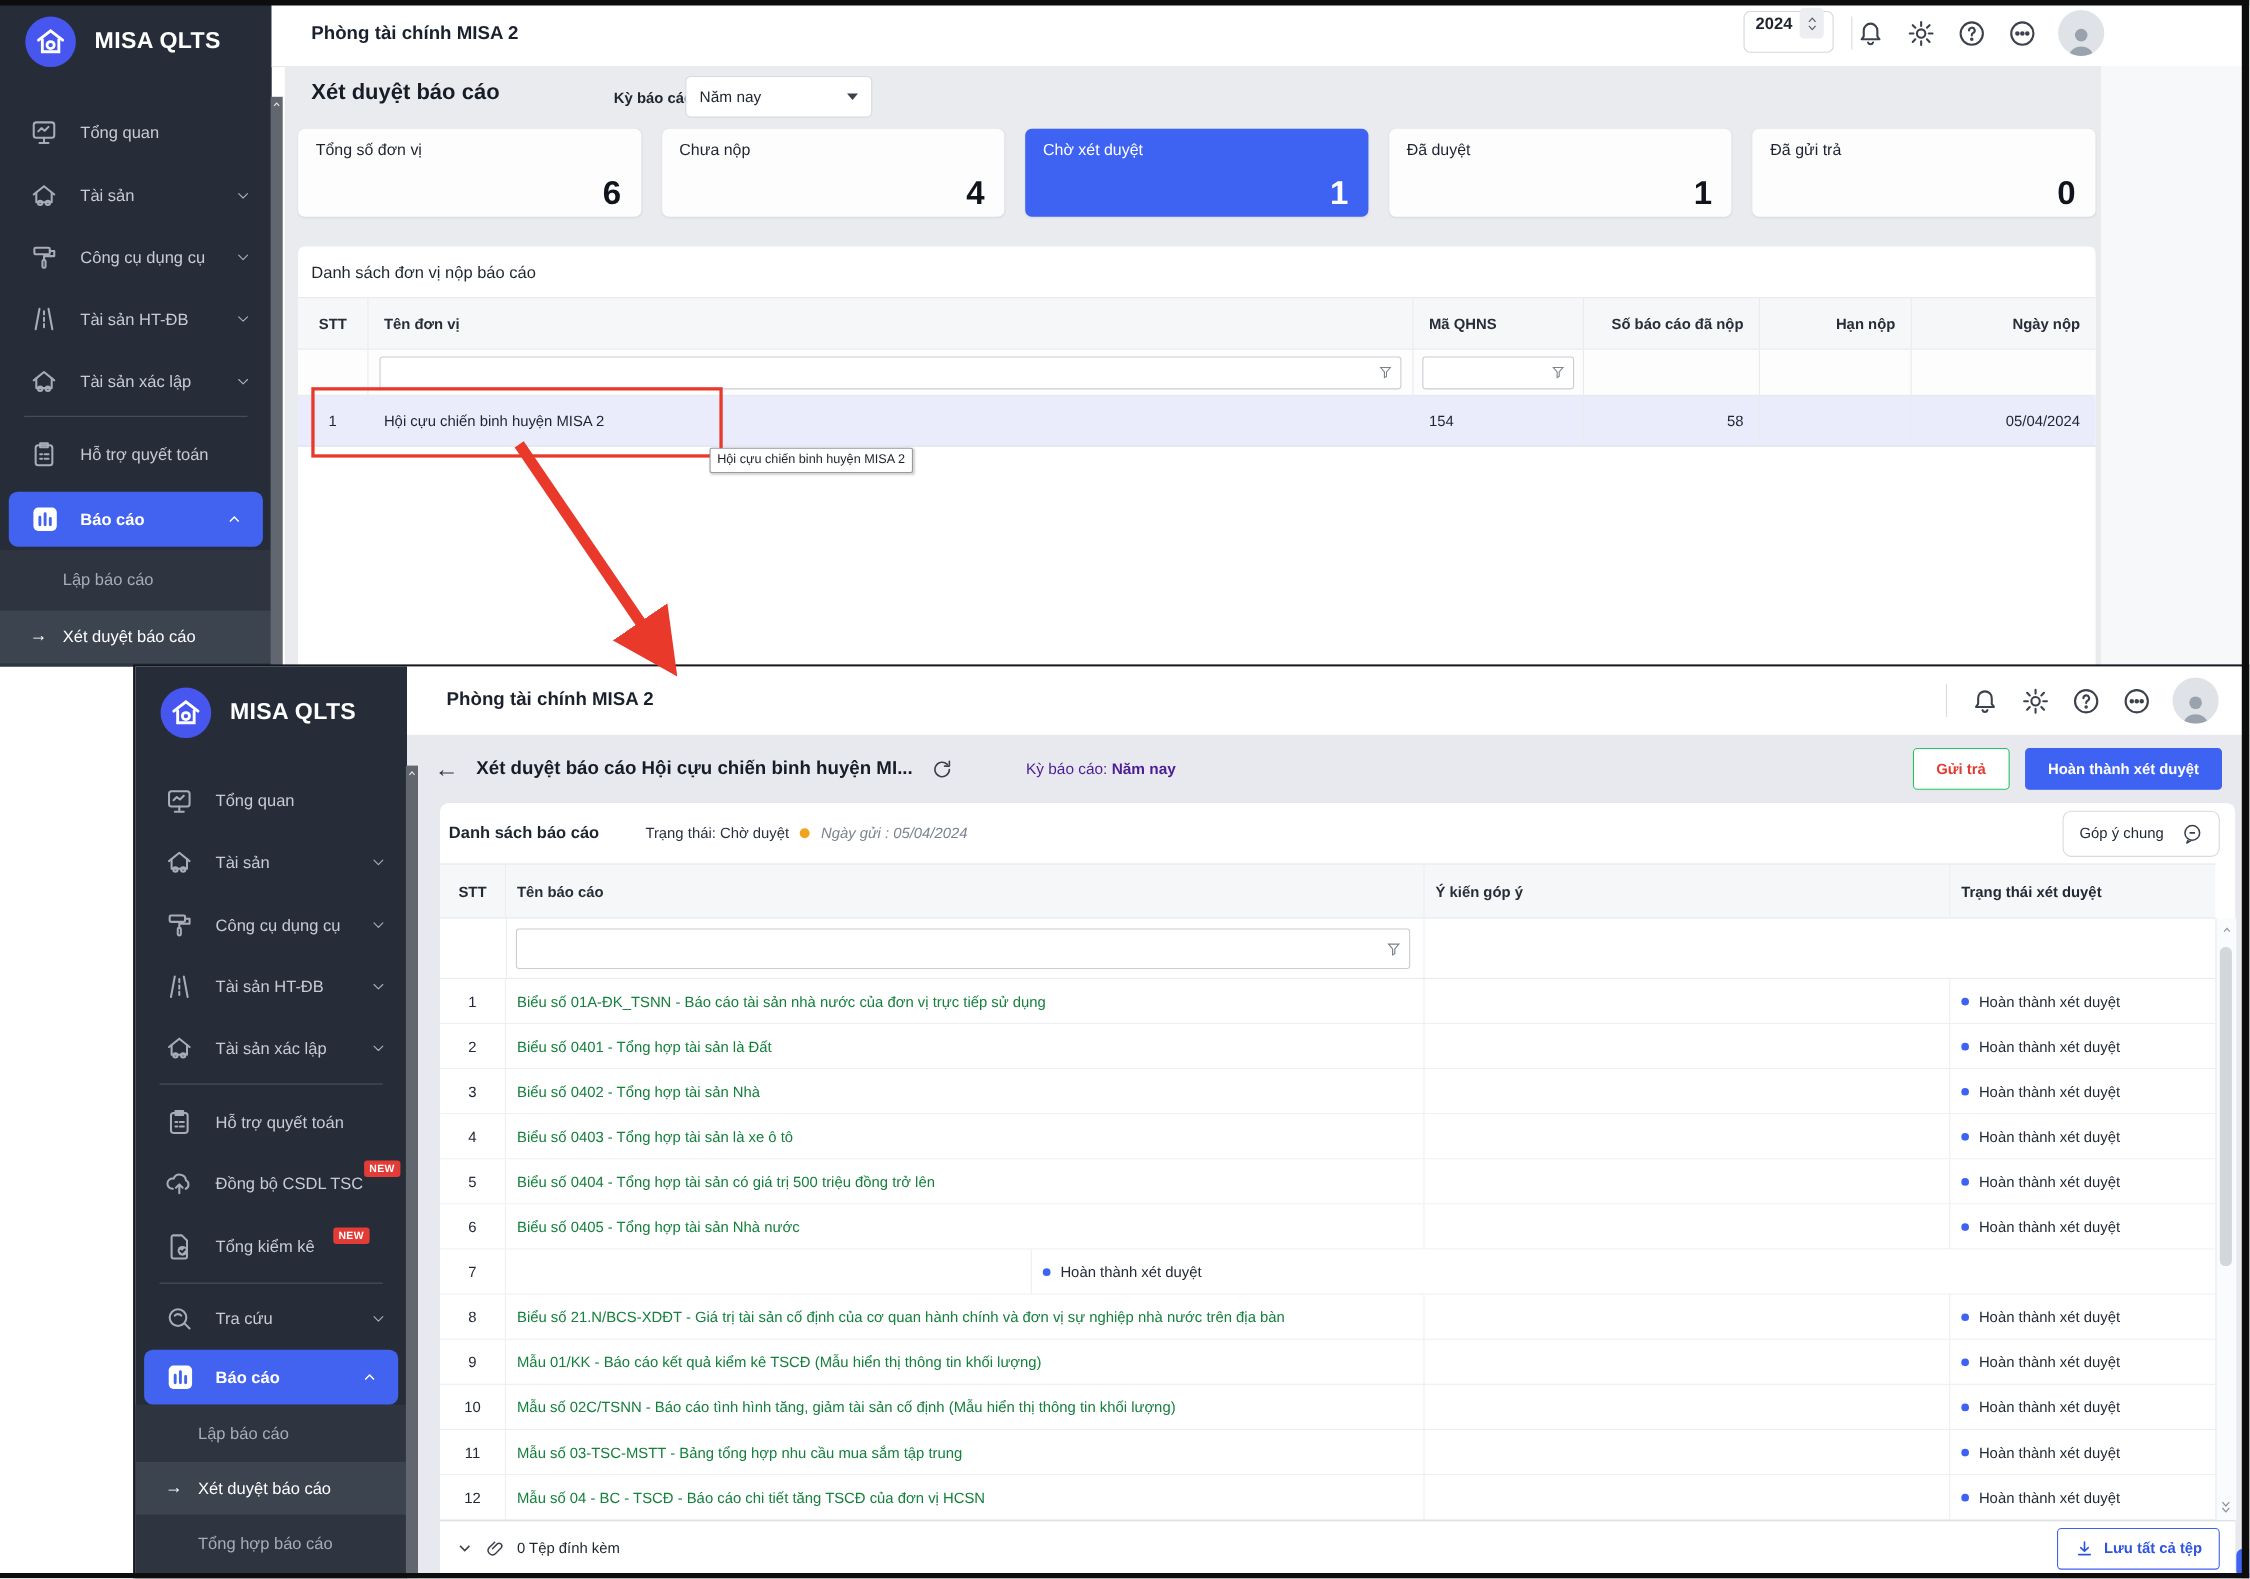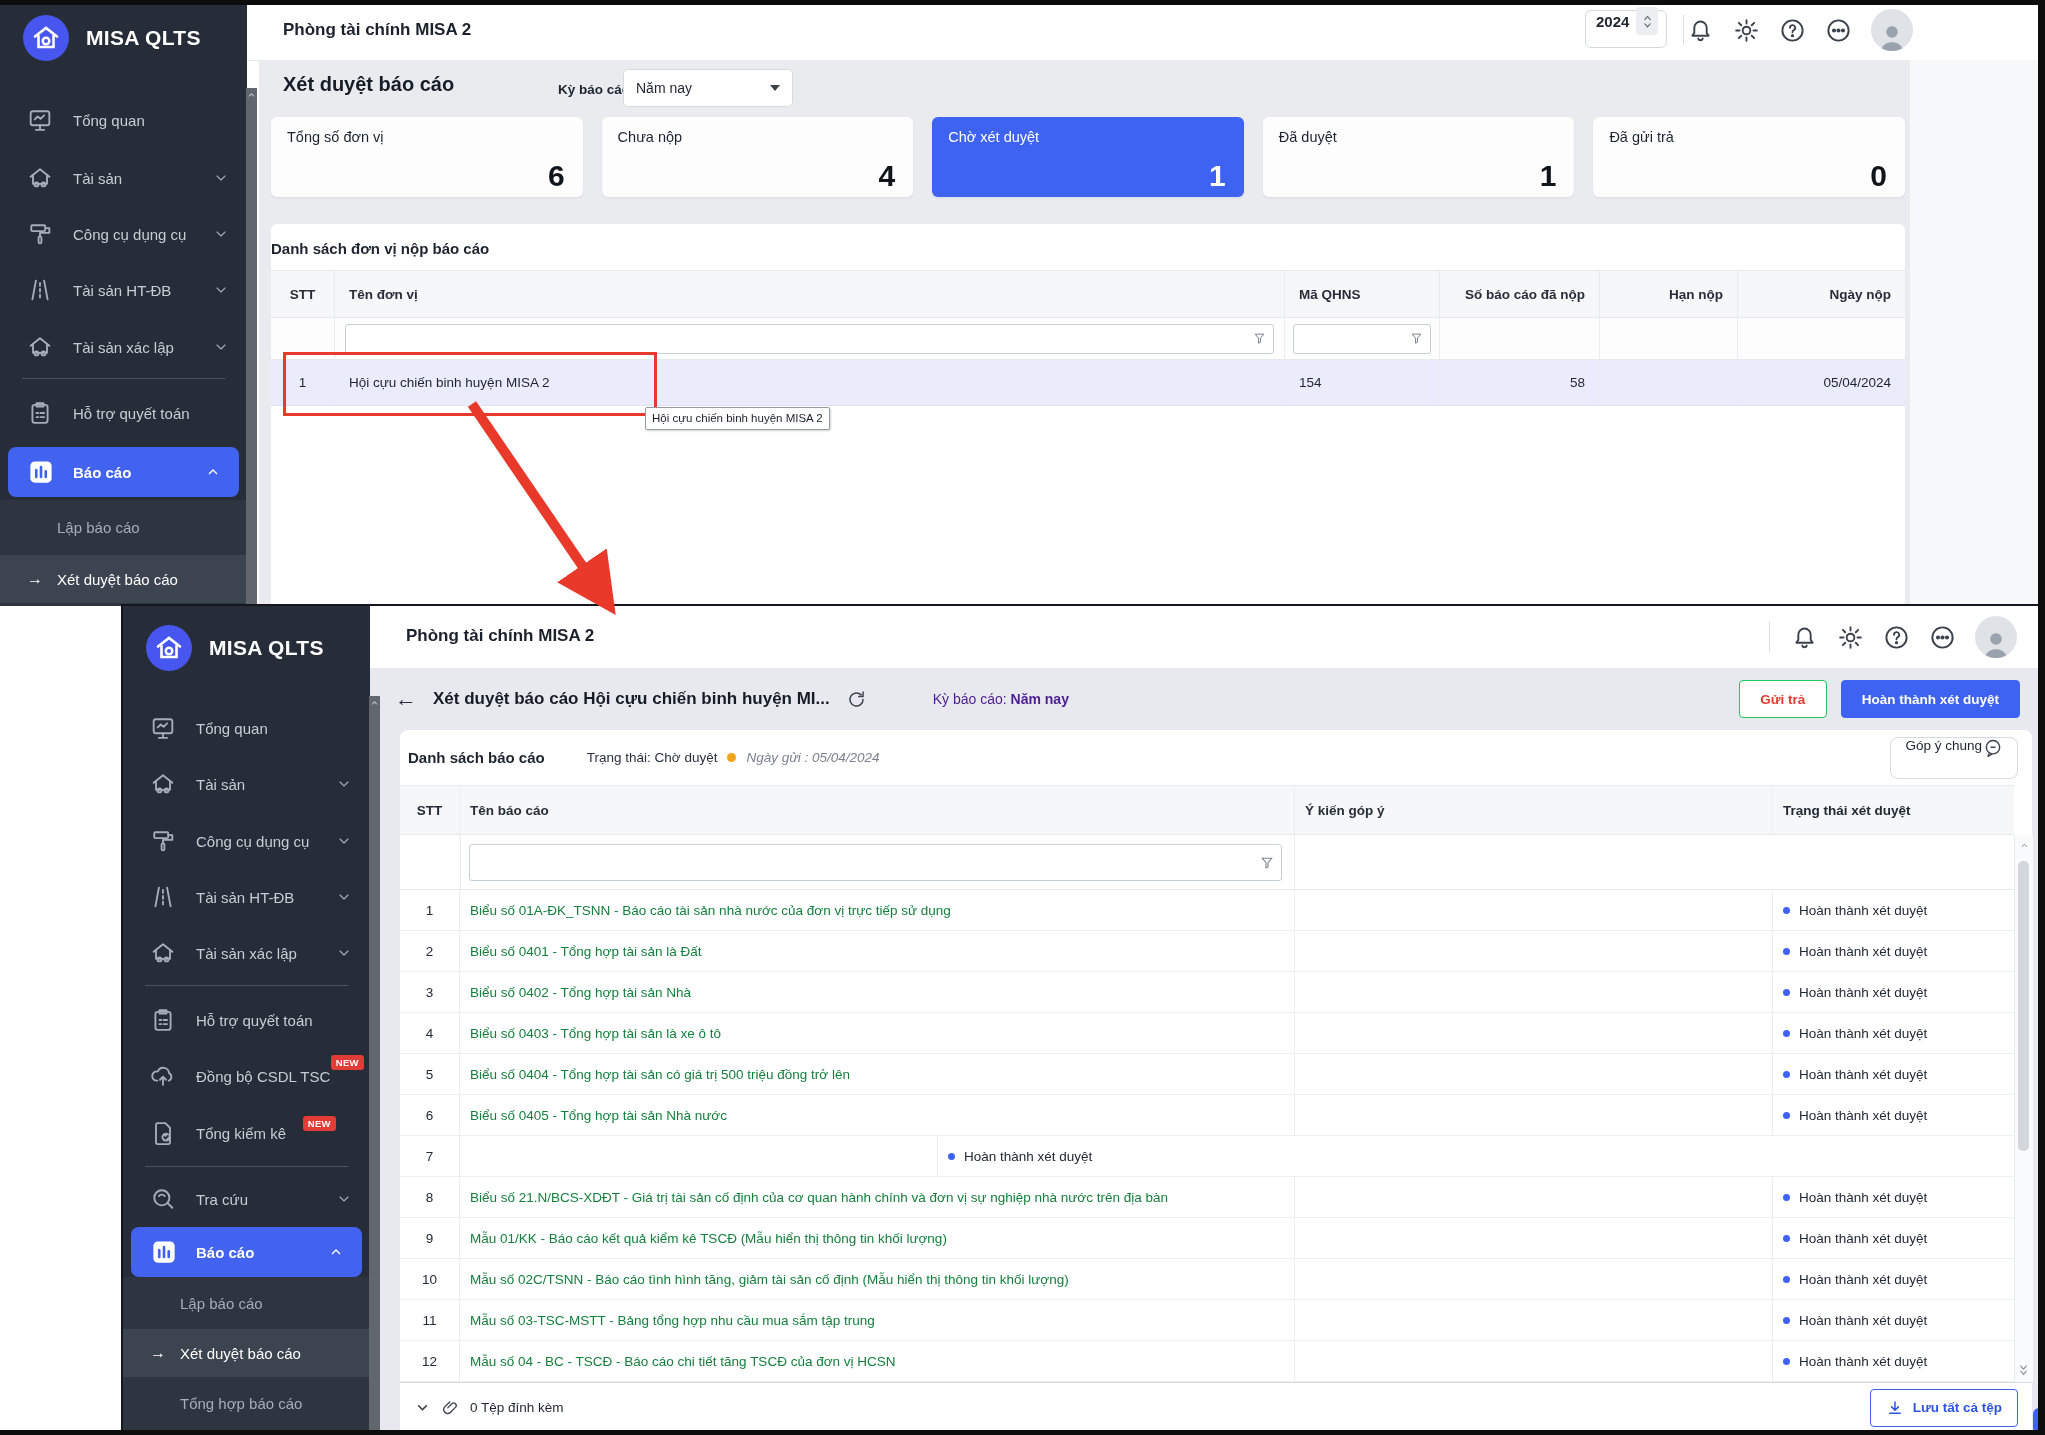--- a/index.html
+++ b/index.html
@@ -60,21 +60,21 @@
   .caret{width:0;height:0;border-left:5px solid transparent;border-right:5px solid transparent;border-top:6px solid #3c424c}
   .cards{position:absolute;left:12px;top:57px;width:1634px;display:flex;gap:19px}
   .card{flex:1;height:80px;background:#fdfdfe;border-radius:6px;position:relative;
         box-shadow:0 1px 2px rgba(20,30,50,.08);cursor:pointer}
   .card .clbl{position:absolute;left:16px;top:12px;font-size:14.5px;color:#1d2430}
   .card .cnum{position:absolute;right:18px;bottom:4px;font-size:30px;font-weight:bold;color:#10141b}
   .card.active{background:#3e63f2}
   .card.active .clbl,.card.active .cnum{color:#fff}
 
   .tpanel{position:absolute;left:12px;top:164px;width:1634px;height:382px;background:#fff;border-radius:6px 6px 0 0}
-  .sec-title{position:absolute;left:0;top:16px;font-size:15px;font-weight:bold}
+  .sec-title{position:absolute;left:12px;top:16px;font-size:15px;font-weight:normal}
   .thead,.tfilter,.trow{position:absolute;left:0;width:1634px;display:flex;box-sizing:border-box}
   .thead{top:46px;height:48px;background:#f6f7f8;border-top:1px solid #e7e9ec;border-bottom:1px solid #e7e9ec}
   .tfilter{top:94px;height:42px;background:#fdfdfd;border-bottom:1px solid #e7e9ec}
   .trow{top:136px;height:46px;background:#eaecfb;border-bottom:1px solid #dfe2f0}
   .c{box-sizing:border-box;display:flex;align-items:center;padding:0 14px;font-size:13.5px;border-right:1px solid #e9ebee}
   .c:last-child{border-right:none}
   .th{font-weight:bold;color:#272e39}
   .c-stt{width:64px;justify-content:center}
   .c-name{width:950px}
   .c-qhns{width:155px}
@@ -108,21 +108,21 @@
   .btn-blue{padding:0 20px;background:#3e63f2;border:1px solid #3e63f2;color:#fff;margin-left:14px}
 
   .wpanel{position:absolute;left:30px;top:124px;width:1632px;height:705px;background:#fff;border-radius:8px 8px 0 0}
   .lhead{position:absolute;left:0;top:0;width:1632px;height:55px;display:flex;align-items:center;
          padding:0 14px 0 8px;box-sizing:border-box}
   .l-title{font-size:15px;font-weight:bold}
   .l-status{margin-left:42px;font-size:13.5px;color:#2a313c}
   .odot{width:9px;height:9px;border-radius:50%;background:#f0a41c;margin-left:10px}
   .l-date{margin-left:10px;font-size:13.5px;font-style:italic;color:#7a828e}
   .btn-feedback{margin-left:auto;height:40px;background:#fff;border:1px solid #d6dade;border-radius:8px;
-                display:flex;gap:1px;padding:0 14px;font-size:13.5px;color:#1e252f;cursor:pointer}
+                display:flex;align-items:center;gap:16px;padding:0 14px;font-size:13.5px;color:#1e252f;cursor:pointer}
 
   .t2head,.t2filter,.t2row{position:absolute;left:0;width:1614px;display:flex;box-sizing:border-box}
   .t2head{top:55px;height:50px;background:#f6f7f8;border-top:1px solid #e8eaed;border-bottom:1px solid #e8eaed}
   .t2filter{top:105px;height:55px;border-bottom:1px solid #e8eaed}
   .t2row{height:41px;border-bottom:1px solid #eceef1;background:#fff}
   .d{box-sizing:border-box;display:flex;align-items:center;padding:0 10px;font-size:13.5px;border-right:1px solid #eceef1}
   .d:last-child{border-right:none}
   .d-stt{width:60px;justify-content:center;color:#222a35}
   .d-name{width:835px;color:#15803d;cursor:pointer}
   .d-op{width:478px}

